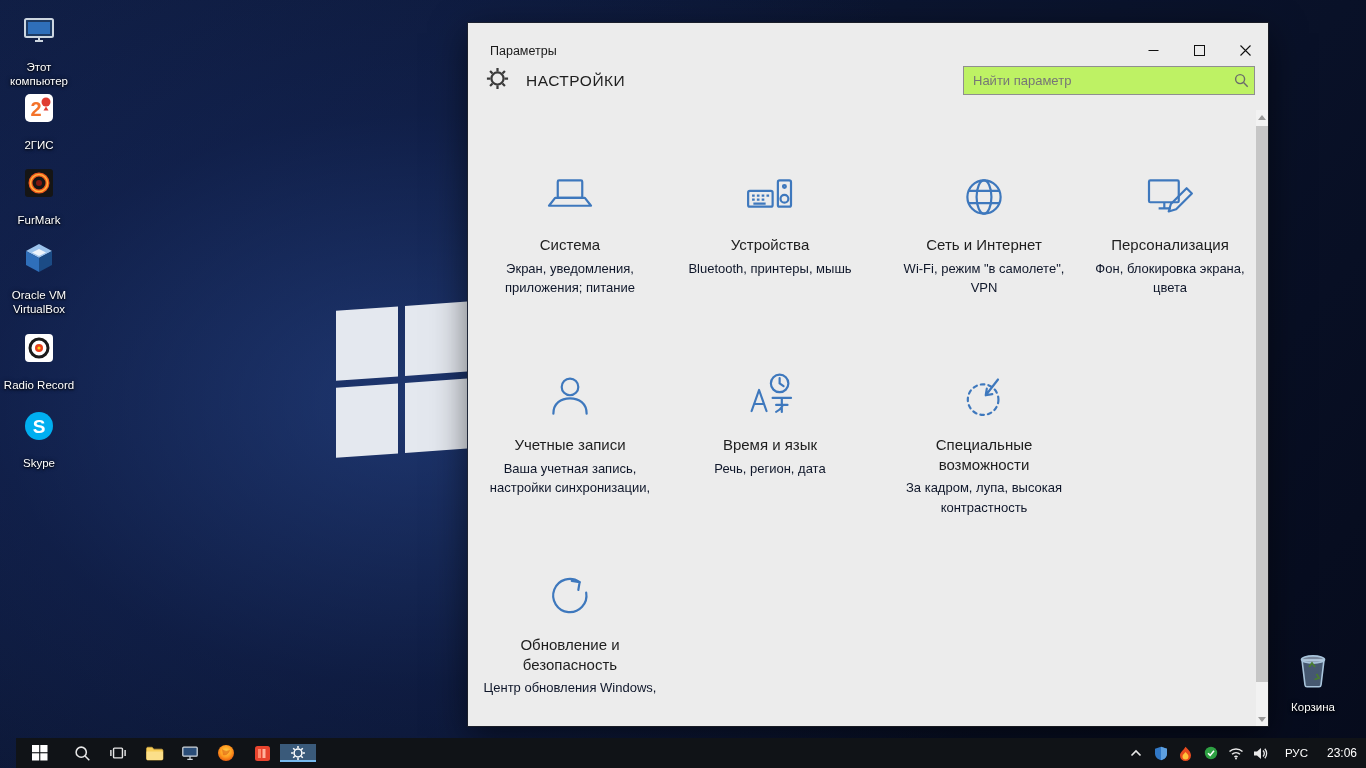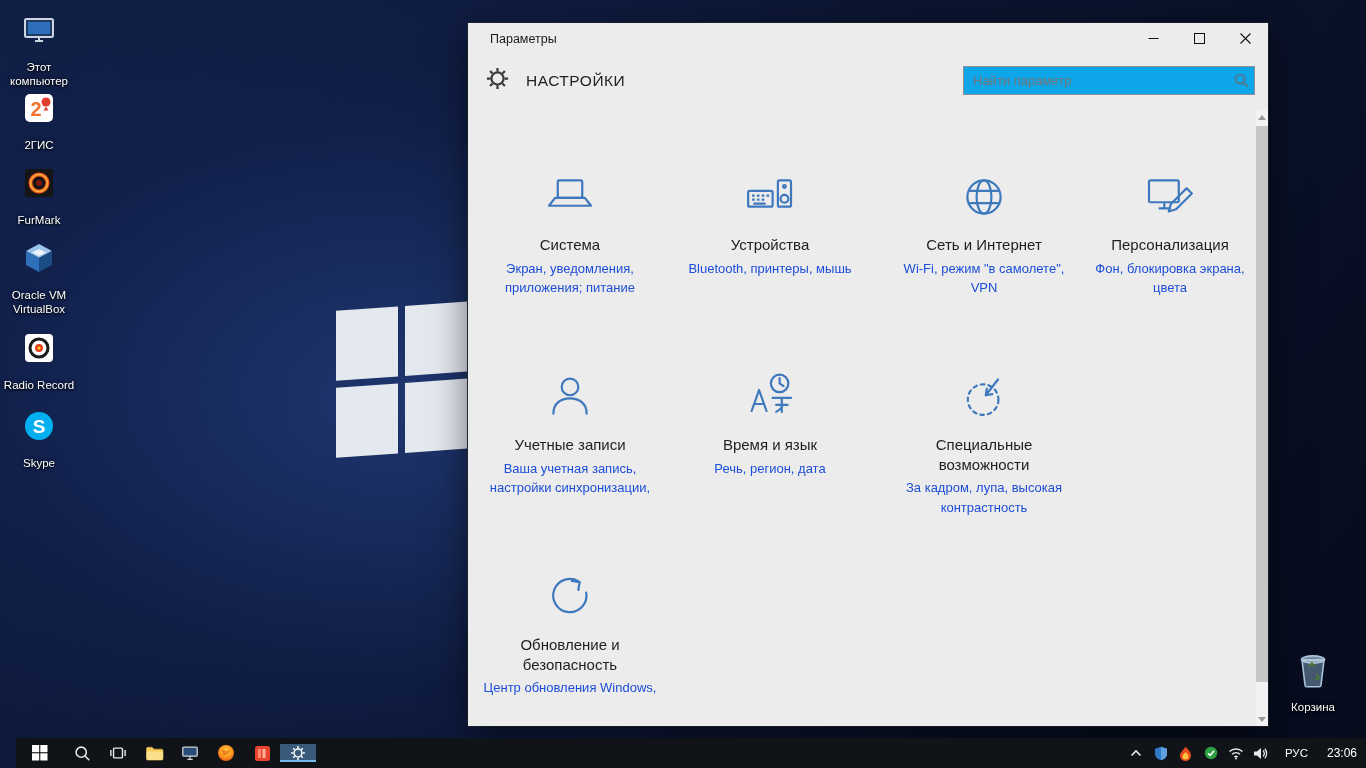--- a/index.html
+++ b/index.html
@@ -21,39 +21,39 @@
 
   
   .di { position:absolute; width:78px; display:flex; flex-direction:column; align-items:center; gap:12px; cursor:pointer; }
   .di .ic { width:36px; height:36px; display:flex; align-items:center; justify-content:center; }
   .di .lbl { font-size:11.5px; color:#fff; text-align:center; line-height:1.25;
              text-shadow:0 1px 2px rgba(0,0,0,.95), 0 0 4px rgba(0,0,0,.7); }
 
   
   .win { position:absolute; left:468px; top:23px; width:800px; height:703px; background:#ececec;
          box-shadow:0 0 0 1px rgba(40,40,40,.55), 0 10px 34px rgba(0,0,0,.55); }
-  .titlebar { position:absolute; left:0; top:0; right:0; height:31px;padding-left:32px; }
+  .titlebar { position:absolute; left:0; top:12px; right:0; height:31px;padding-left:32px; }
   .win-title { position:absolute; left:22px; top:9px; font-size:12.5px; color:#1a1a1a; }
   .cap-btn { position:absolute; top:0; width:46px; height:30px; display:flex; align-items:center; justify-content:center; cursor:pointer; }
   .cap-min { right:92px; } .cap-max { right:46px; } .cap-close { right:0; }
 
   .hdr-gear { position:absolute; left:16px; top:42px; }
   .hdr-title { position:absolute; left:58px; top:49px; font-size:15.5px; color:#1f1f1f; letter-spacing:.5px; }
-  .searchbox { position:absolute; left:495px; top:43px; width:292px; height:29px; background:#0ea5e9;
+  .searchbox { position:absolute; left:495px; top:43px; width:292px; height:29px; background:#bef264;
                border:1px solid #8f8f8f; display:flex; align-items:center; }
   .searchbox input { flex:1; border:none; outline:none; background:transparent; font-size:13px; color:#333;
                      padding:0 6px 0 9px; font-family:inherit; }
   .searchbox input::placeholder { color:#767676; }
   .searchbox .mag { width:26px; display:flex; align-items:center; justify-content:center; cursor:pointer; }
 
   .content { position:absolute; left:0; top:87px; right:12px; bottom:0; }
   .tile { position:absolute; width:192px; text-align:center; cursor:pointer; }
   .tile-icon { height:62px; display:flex; align-items:flex-end; justify-content:center; margin-bottom:10px; }
   .tile-title { font-size:15px; color:#1e1e1e; max-width:170px; margin:0 auto; line-height:1.3; }
-  .tile-sub { font-size:13px; color:#1d4ed8; max-width:182px; margin:4px auto 0; line-height:1.5; }
+  .tile-sub { font-size:13px; color:#0f172a; max-width:182px; margin:4px auto 0; line-height:1.5; }
   .r1 { top:53px; } .r2 { top:253px; } .r3 { top:453px; }
   .c1 { left:6px; } .c2 { left:206px; } .c3 { left:420px; } .c4 { left:606px; }
 
   .scroll { position:absolute; right:0; top:87px; bottom:0; width:12px; background:#f2f2f2; }
   .scroll .arr { position:absolute; left:0; width:12px; height:14px; display:flex; align-items:center; justify-content:center; cursor:pointer; }
   .scroll .arr.up { top:0; } .scroll .arr.down { bottom:0; }
   .scroll .thumb { position:absolute; left:0; top:16px; width:12px; height:556px; background:#c6c6c6; cursor:pointer; }
 
   
   .bin { right:14px; top:652px; }

